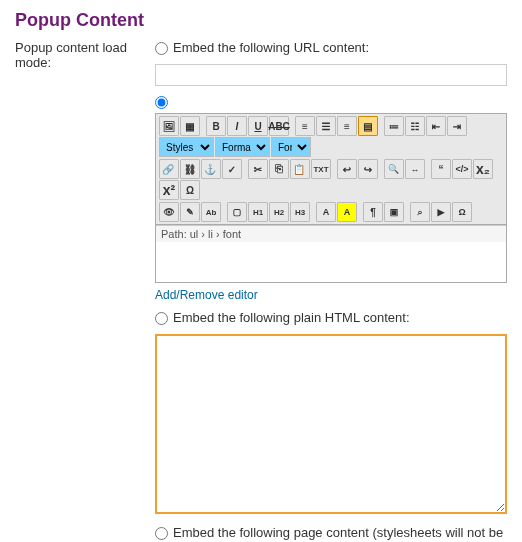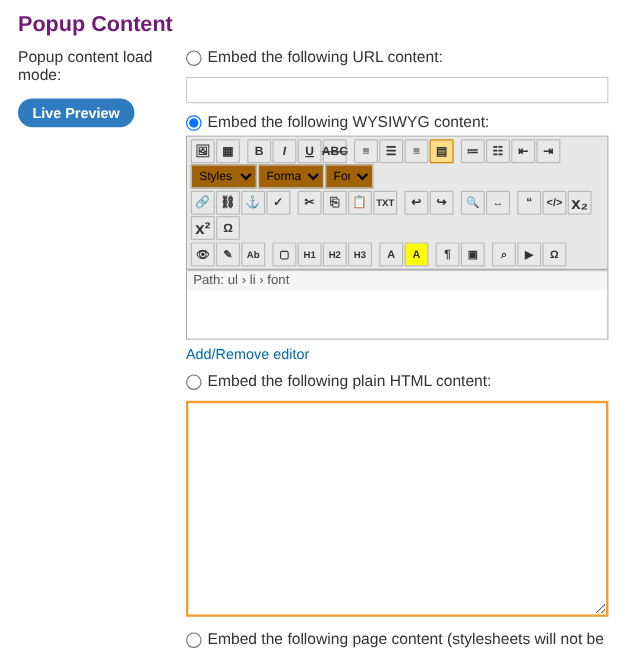--- a/index.html
+++ b/index.html
@@ -106,21 +106,21 @@
       border-color: #cc8800;
     }
     .tb-sep {
       width: 4px;
       display: inline-block;
     }
     .tb-select {
       height: 20px;
       font-size: 10px;
       border: 1px solid #bbb;
-      background: #a16207;
+      background: #7dd3fc;
       padding: 0 2px;
     }
     .tb-styles { width: 55px; }
     .tb-format { width: 55px; }
     .tb-font { width: 40px; }
     .editor-path {
       background: #f5f5f5;
       border-top: 1px solid #ccc;
       padding: 2px 5px;
       font-size: 11px;
@@ -156,35 +156,33 @@
     }
   </style>
 </head>
 <body>
 
 <h2>Popup Content</h2>
 
 <div class="content-area">
   <div class="left-col">
     <div class="section-label">Popup content load mode:</div>
-    <button class="live-preview-btn">Live Preview</button>
   </div>
 
   <div class="right-col">
     
     <div class="radio-option">
       <input type="radio" name="content-mode" value="url" style="">
       <span>Embed the following URL content:</span>
     </div>
     <input type="text" class="url-input" value="" style="">
 
     
     <div class="radio-option wysiwyg-label">
       <input type="radio" name="content-mode" value="wysiwyg" checked="" style="">
-      <span>Embed the following WYSIWYG content:</span>
     </div>
 
     
     <div class="wysiwyg-editor">
       <div class="toolbar">
 
         <div class="toolbar-row">
           <span class="tb-btn" title="Image">🖼</span>
           <span class="tb-btn" title="Table">▦</span>
           <span class="tb-sep"></span>

